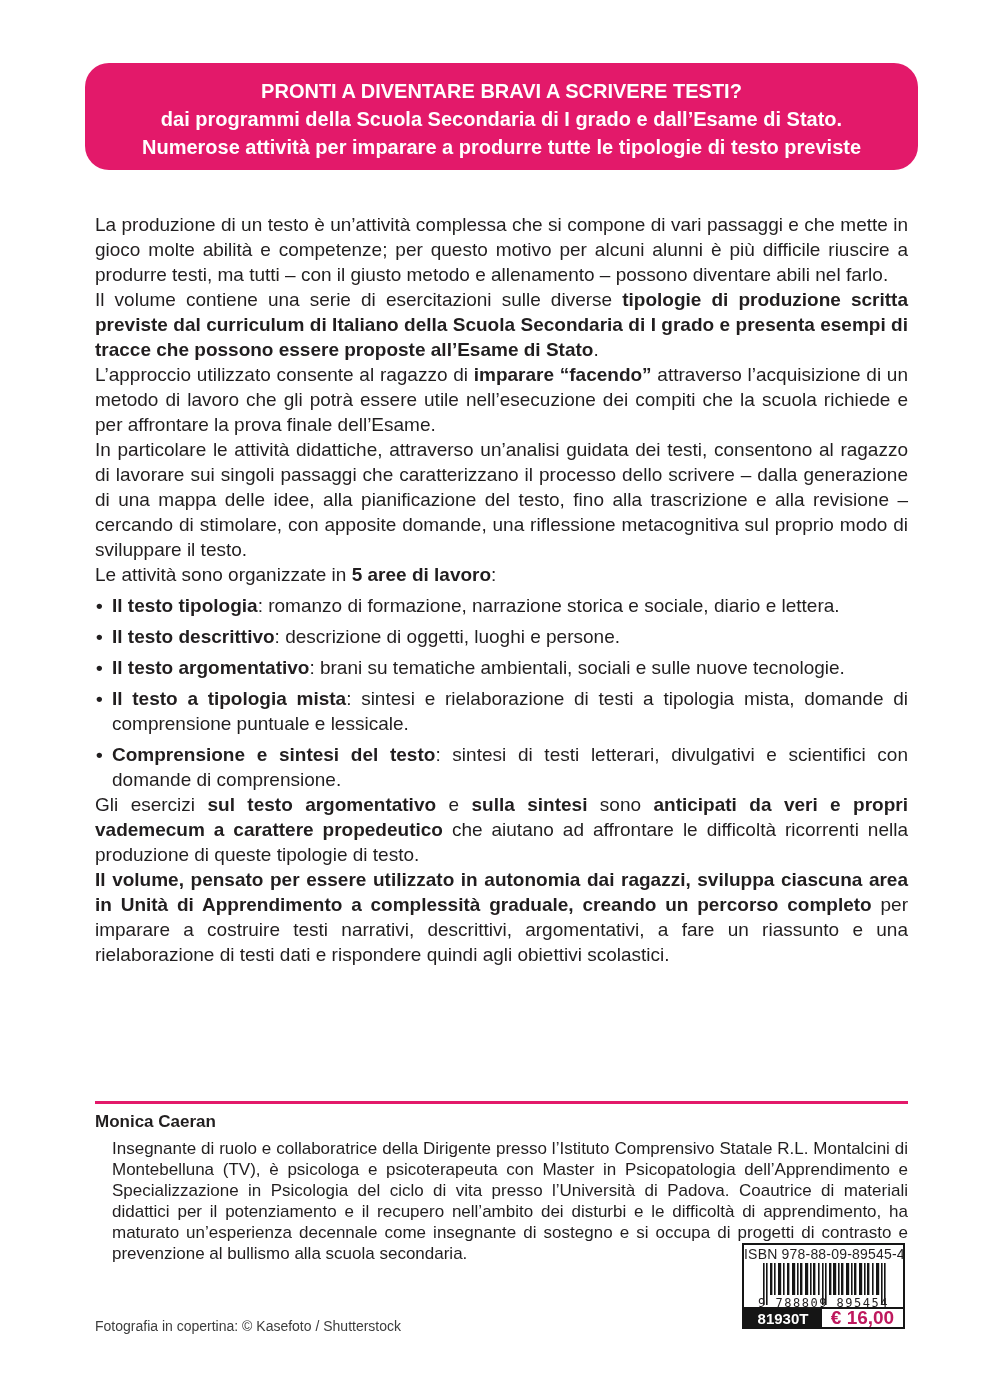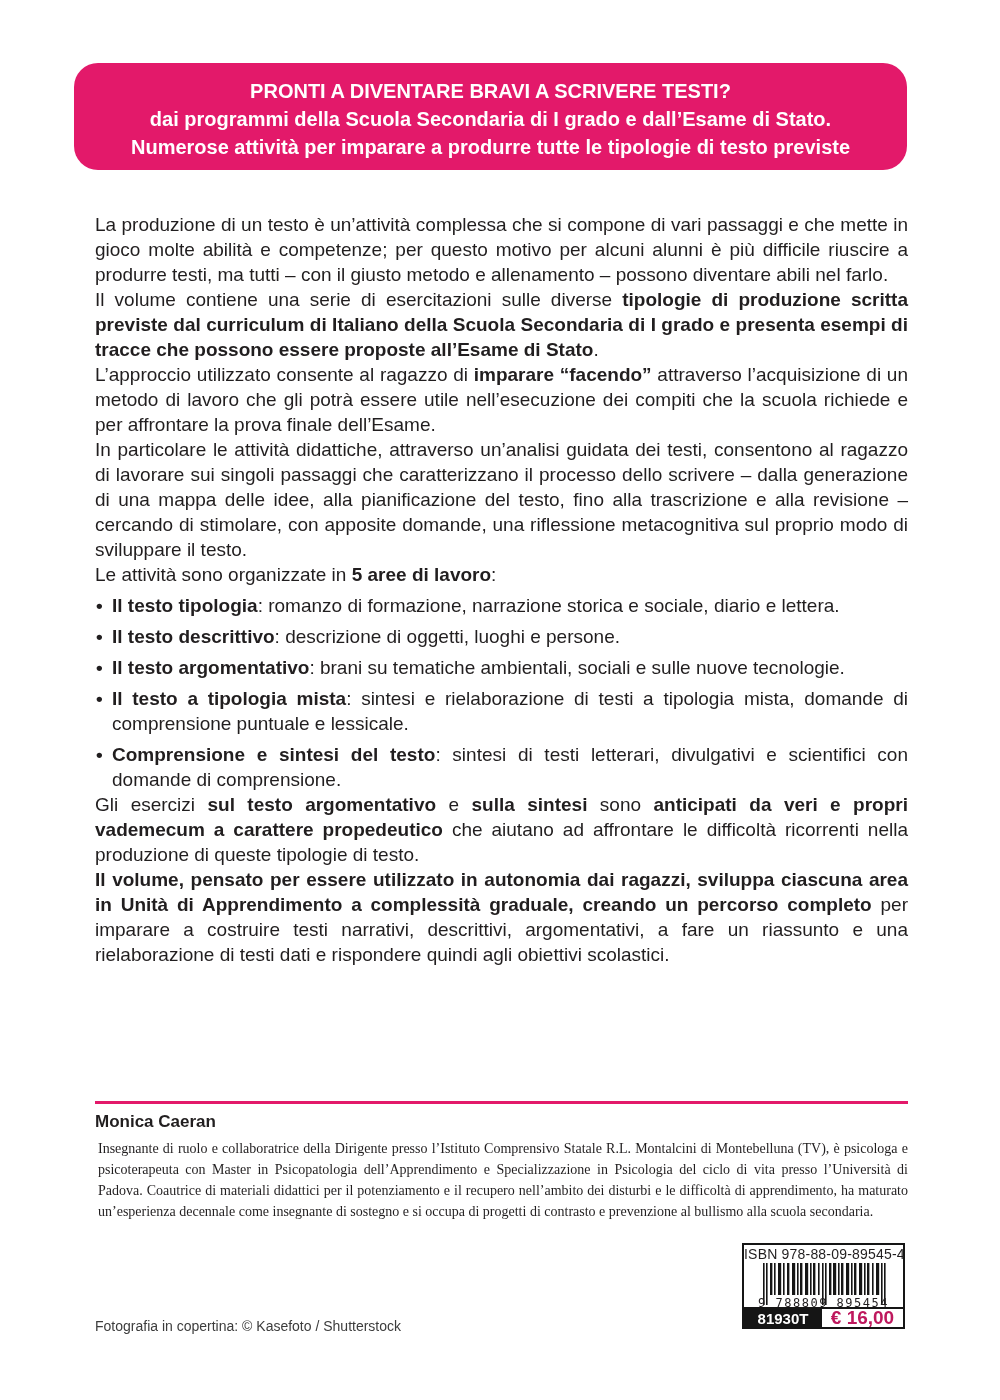--- a/index.html
+++ b/index.html
@@ -9,21 +9,21 @@
   .page {
     position: relative;
     width: 1000px; height: 1400px;
     background: #ffffff;
     font-family: "Liberation Sans", sans-serif;
     color: var(--ink);
     overflow: hidden;
   }
   
   .banner {
-    position: absolute; left: 74px; top: 63px;
+    position: absolute; left: 85px; top: 63px;
     width: 833px; height: 107px;
     background: var(--accent);
     border-radius: 24px;
     color: #ffffff;
     text-align: center;
     font-weight: 700;
     padding-top: 14px;
   }
   .banner .b-line { font-size: 20px; line-height: 28px; white-space: nowrap; }
   
@@ -46,24 +46,23 @@
   
   .rule {
     position: absolute; left: 95px; top: 1101px;
     width: 813px; height: 3px;
     background: var(--accent);
     border: none; margin: 0; padding: 0;
   }
   .author { position: absolute; left: 95px; top: 1111px; width: 813px; }
   .author-name { font-size: 17px; line-height: 22px; font-weight: 700; }
   .author-bio {
-    margin: 5px 0 0 3px;
-    font-size: 14px; line-height: 21px;
+    margin: 5px 0 0 17px;
+    font-size: 17px; line-height: 21px;
     text-align: justify;
-    font-family: Liberation Serif, serif;
   }
   
   .isbn-box {
     position: absolute; left: 742px; top: 1243px;
     width: 163px; height: 86px;
     border: 2px solid #151515;
     background: #ffffff;
     display: flex; flex-direction: column;
   }
   .isbn-top { flex: 1; position: relative; text-align: center; padding-top: 2px; }

